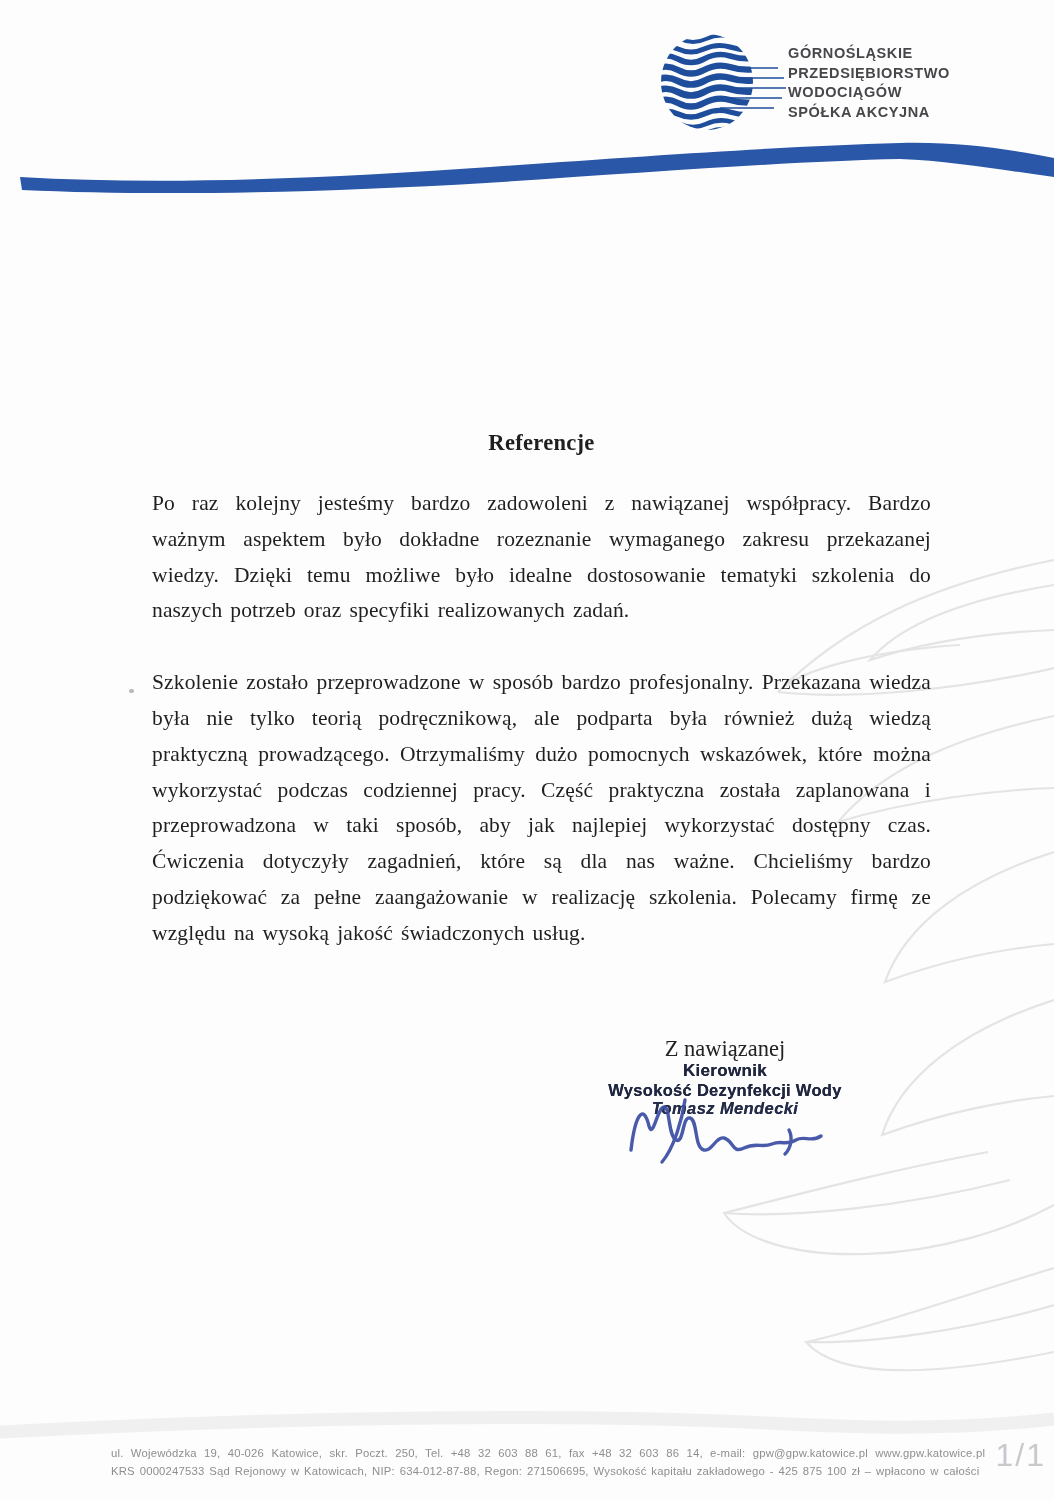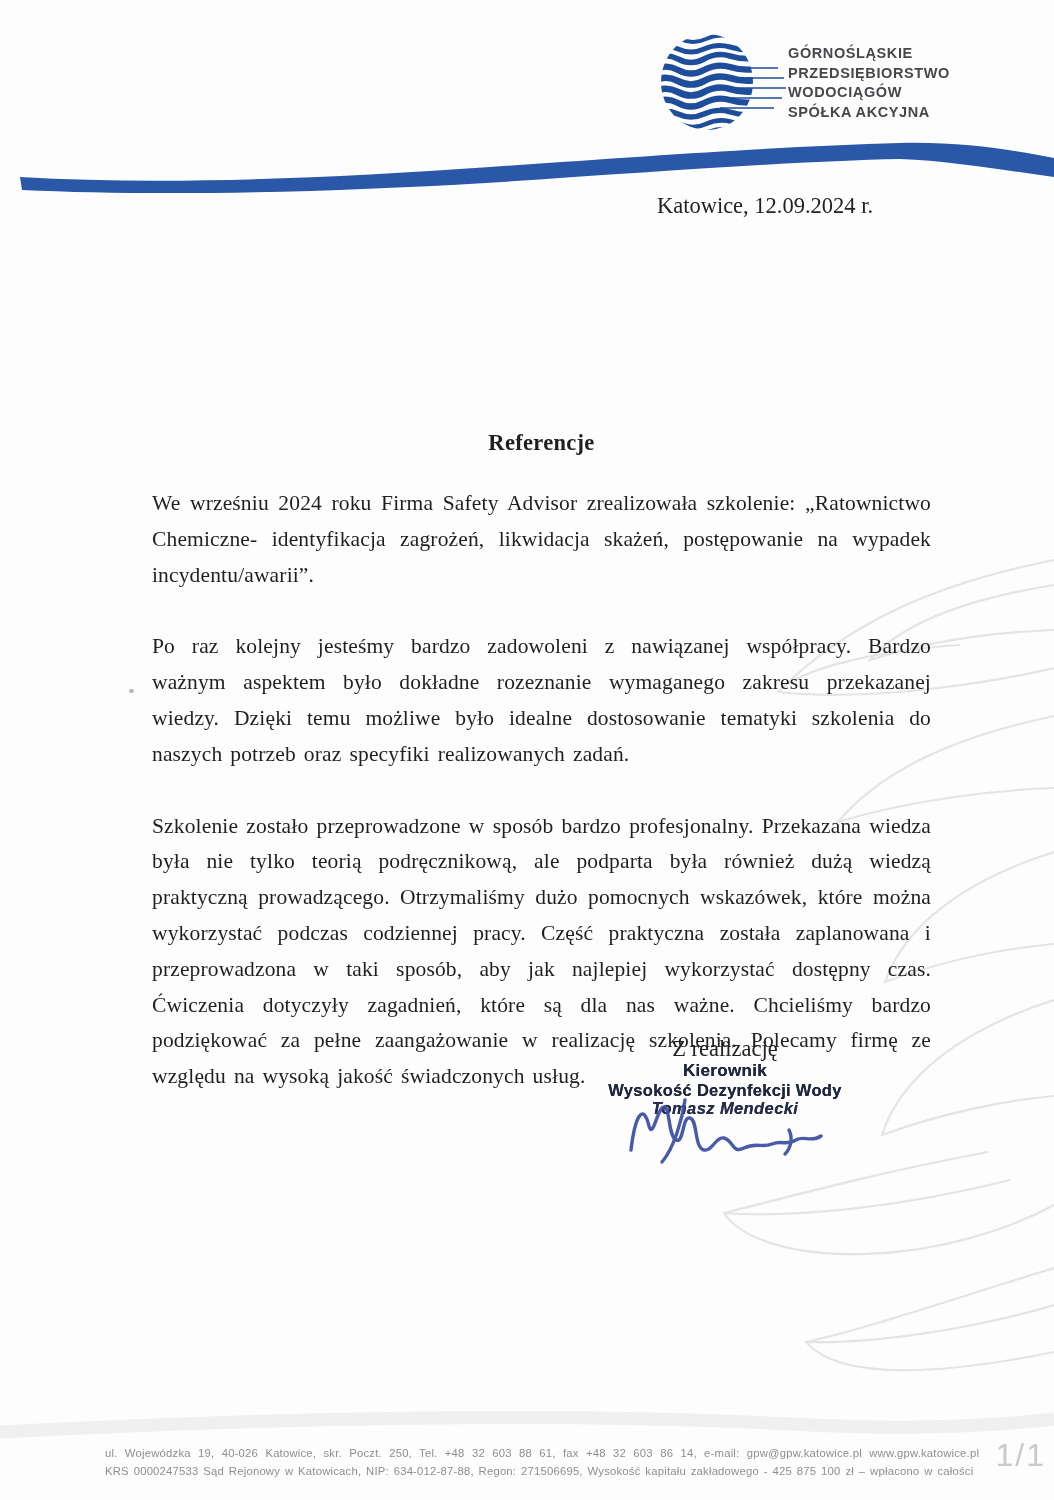--- a/index.html
+++ b/index.html
@@ -50,21 +50,21 @@
   .stamp-role.l2{margin-top:1px;font-size:16.5px;}
   .signature-svg{position:absolute;left:28px;top:58px;width:215px;height:80px;}
   .stamp-name{
     font-family:"Liberation Sans", sans-serif;
     font-weight:bold;font-style:italic;font-size:16.5px;
     color:#252c49;letter-spacing:.4px;white-space:nowrap;
     text-shadow:0 0 .6px #252c49;
   }
   
   .footer{
-    position:absolute;left:105px;top:1445px;width:892px;
+    position:absolute;left:111px;top:1445px;width:892px;
     font-family:"Liberation Sans", sans-serif;
     font-size:11.3px;line-height:17.5px;color:#8e8e90;
     letter-spacing:.2px;
   }
   .footer .l1{word-spacing:4px;white-space:nowrap;}
   .footer .l2{word-spacing:1.5px;white-space:nowrap;}
   .page-number{
     position:absolute;right:8px;top:1437px;
     font-family:"Liberation Sans", sans-serif;
     font-size:32px;color:#c9c9cd;letter-spacing:2px;
@@ -131,32 +131,30 @@
     <path d="M 20,177
              C 160,185 320,179 490,167
              C 660,155 790,146 900,143
              C 962,141.5 1012,150 1054,158
              L 1054,177
              C 1002,170 952,161 900,159
              C 798,161 652,172 486,183
              C 318,193 152,196 22,190 Z" fill="#2a57a8"></path>
   </svg>
 
-  <div class="dateline">Katowice, 12.09.2024 r.</div>
 
   <div class="content">
     <div class="speck"></div>
     <h1 class="doc-title">Referencje</h1>
-    <p>We wrześniu 2024 roku Firma Safety Advisor zrealizowała szkolenie: „Ratownictwo Chemiczne- identyfikacja zagrożeń, likwidacja skażeń, postępowanie na wypadek incydentu/awarii”.</p>
     <p>Po raz kolejny jesteśmy bardzo zadowoleni z nawiązanej współpracy. Bardzo ważnym aspektem było dokładne rozeznanie wymaganego zakresu przekazanej wiedzy. Dzięki temu możliwe było idealne dostosowanie tematyki szkolenia do naszych potrzeb oraz specyfiki realizowanych zadań.</p>
     <p>Szkolenie zostało przeprowadzone w sposób bardzo profesjonalny. Przekazana wiedza była nie tylko teorią podręcznikową, ale podparta była również dużą wiedzą praktyczną prowadzącego. Otrzymaliśmy dużo pomocnych wskazówek, które można wykorzystać podczas codziennej pracy. Część praktyczna została zaplanowana i przeprowadzona w taki sposób, aby jak najlepiej wykorzystać dostępny czas. Ćwiczenia dotyczyły zagadnień, które są dla nas ważne. Chcieliśmy bardzo podziękować za pełne zaangażowanie w realizację szkolenia. Polecamy firmę ze względu na wysoką jakość świadczonych usług.</p>
   </div>
 
   <div class="closing">
-    <div class="valediction">Z realizację</div>
+    <div class="valediction">Z nawiązanej</div>
     <div class="stamp-role">Kierownik</div>
     <div class="stamp-role l2">Wysokość Dezynfekcji Wody</div>
     <svg class="signature-svg" viewBox="0 0 215 80" fill="none">
       <g stroke="#3b4da3" stroke-width="3.4" stroke-linecap="round" opacity="0.92">
         <path d="M 8,56 C 12,22 20,8 26,32 C 30,46 34,14 41,13 C 47,12 45,42 53,46
                  C 61,50 59,22 67,24 C 75,26 71,54 81,56 C 89,58 93,42 101,44
                  C 111,47 109,60 121,54 C 133,48 139,54 149,50 C 159,46 163,52 173,46
                  C 181,41 188,49 198,42"></path>
         <path d="M 62,6 C 59,26 51,54 39,68"></path>
         <path d="M 166,36 C 170,44 168,54 162,60"></path>

